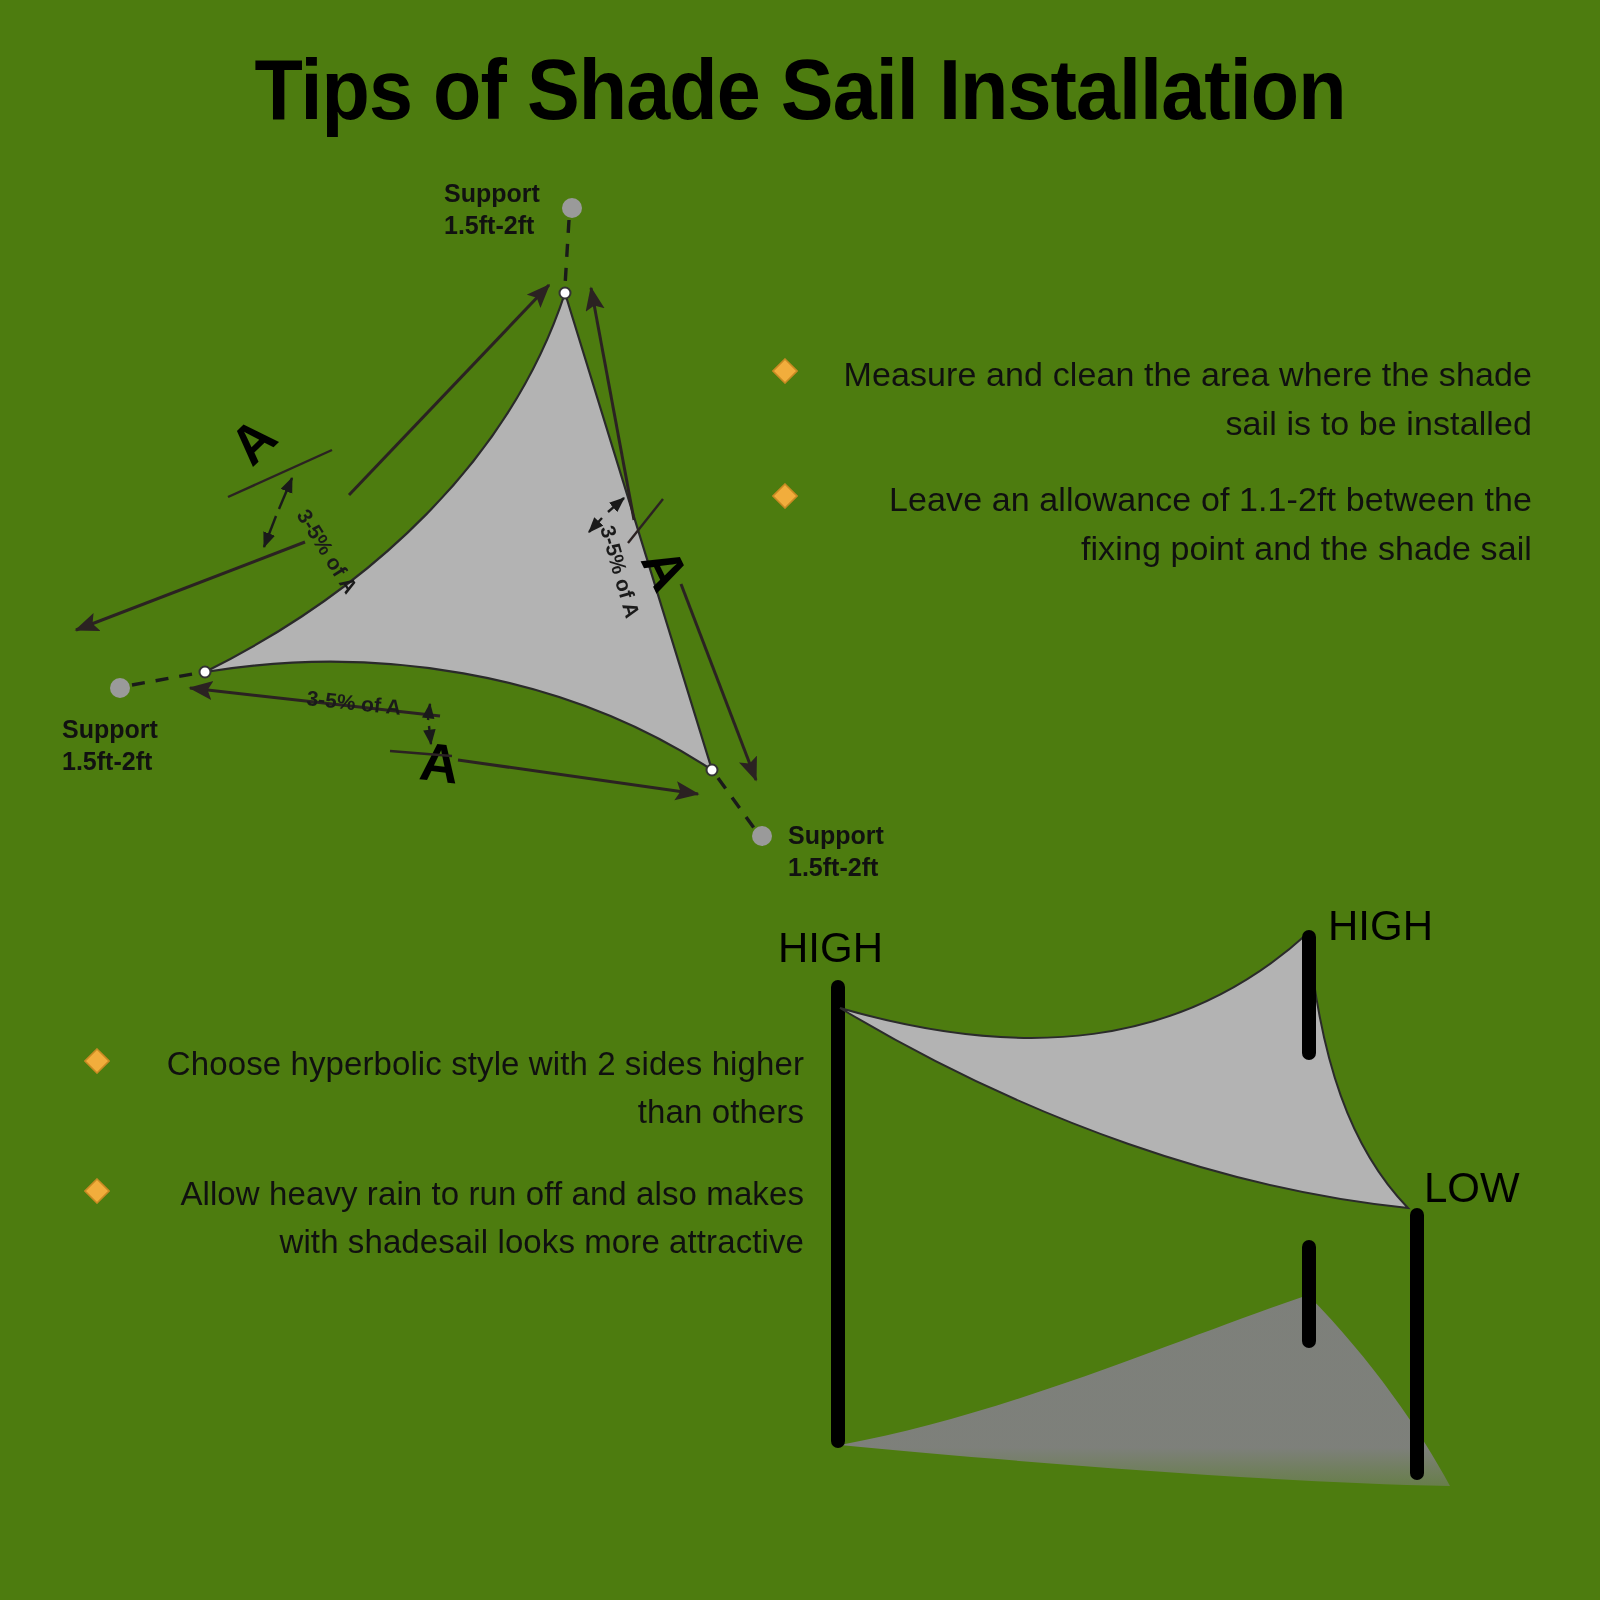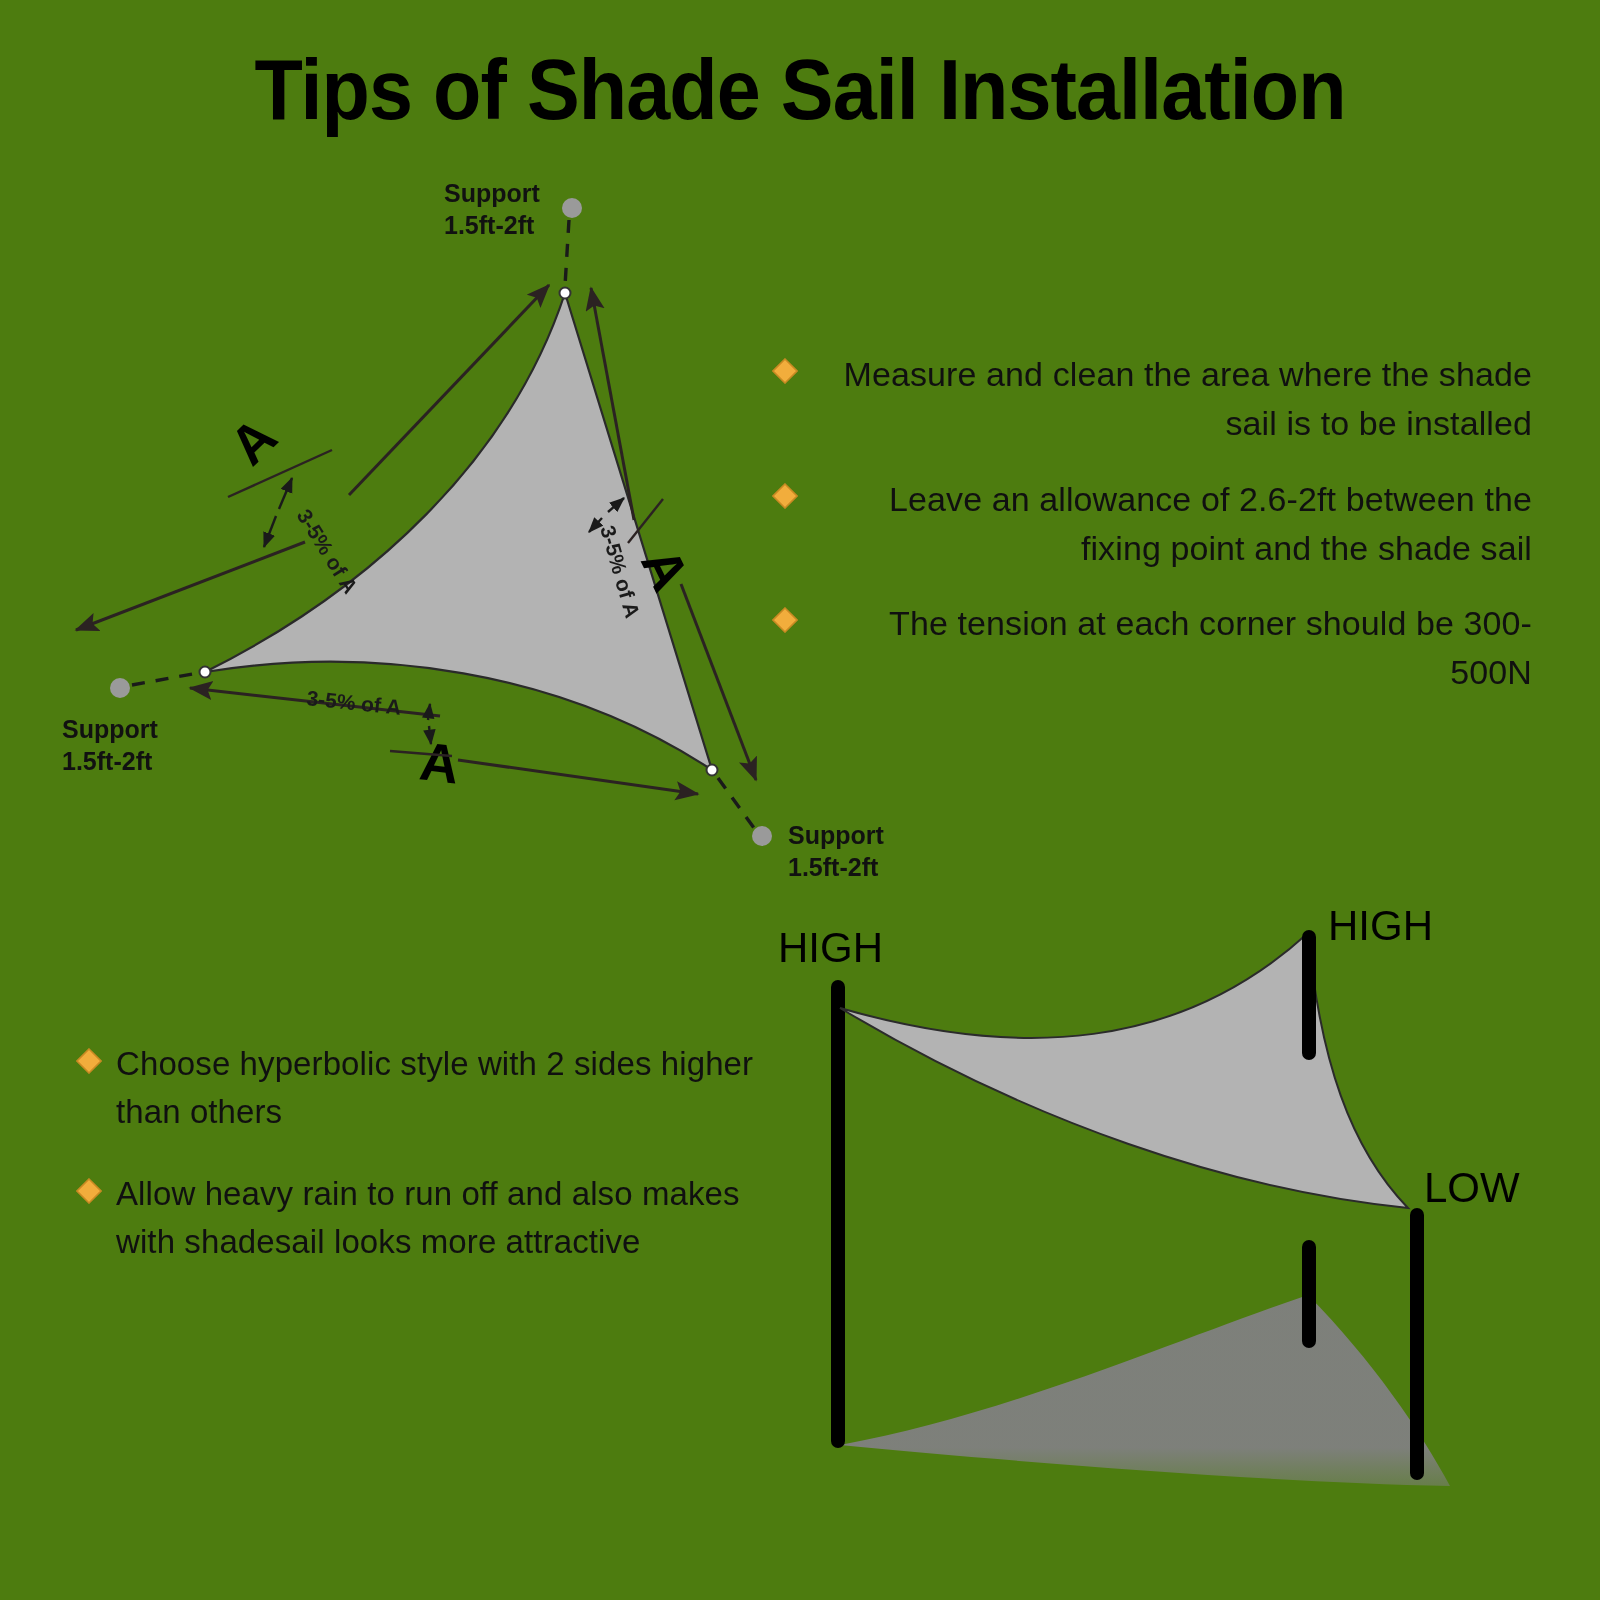--- a/index.html
+++ b/index.html
@@ -63,23 +63,24 @@
   .bullet-list {
     position: absolute;
   }
   #tips-list-right {
     left: 772px;
     top: 350px;
     width: 760px;
     text-align: right;
   }
   #tips-list-left {
-    left: 76px;
+    left: 84px;
     top: 1040px;
     width: 720px;
+    text-align: right;
   }
   .bullet-item {
     display: flex;
     align-items: flex-start;
     margin-bottom: 26px;
   }
   #tips-list-left .bullet-item { margin-bottom: 34px; }
 
   .bullet-diamond {
     flex: 0 0 auto;
@@ -213,29 +214,23 @@
       <svg class="bullet-diamond" viewBox="0 0 26 26">
         <polygon points="13,1 25,13 13,25 1,13" fill="#f2ad3c" stroke="#c98a23" stroke-width="1.6"></polygon>
       </svg>
       <div class="bullet-text">Measure and clean the area where the shade sail is to be installed</div>
     </div>
 
     <div class="bullet-item">
       <svg class="bullet-diamond" viewBox="0 0 26 26">
         <polygon points="13,1 25,13 13,25 1,13" fill="#f2ad3c" stroke="#c98a23" stroke-width="1.6"></polygon>
       </svg>
-      <div class="bullet-text">Leave an allowance of 2.6-2ft between the fixing point and the shade sail</div>
-    </div>
-
-    <div class="bullet-item">
-      <svg class="bullet-diamond" viewBox="0 0 26 26">
-        <polygon points="13,1 25,13 13,25 1,13" fill="#f2ad3c" stroke="#c98a23" stroke-width="1.6"></polygon>
-      </svg>
-      <div class="bullet-text">The tension at each corner should be 300-500N</div>
-    </div>
+      <div class="bullet-text">Leave an allowance of 1.1-2ft between the fixing point and the shade sail</div>
+    </div>
+
   </div>
 
   <div class="bullet-list" id="tips-list-left">
 
     <div class="bullet-item">
       <svg class="bullet-diamond" viewBox="0 0 26 26">
         <polygon points="13,1 25,13 13,25 1,13" fill="#f2ad3c" stroke="#c98a23" stroke-width="1.6"></polygon>
       </svg>
       <div class="bullet-text">Choose hyperbolic style with 2 sides higher than others</div>
     </div>

